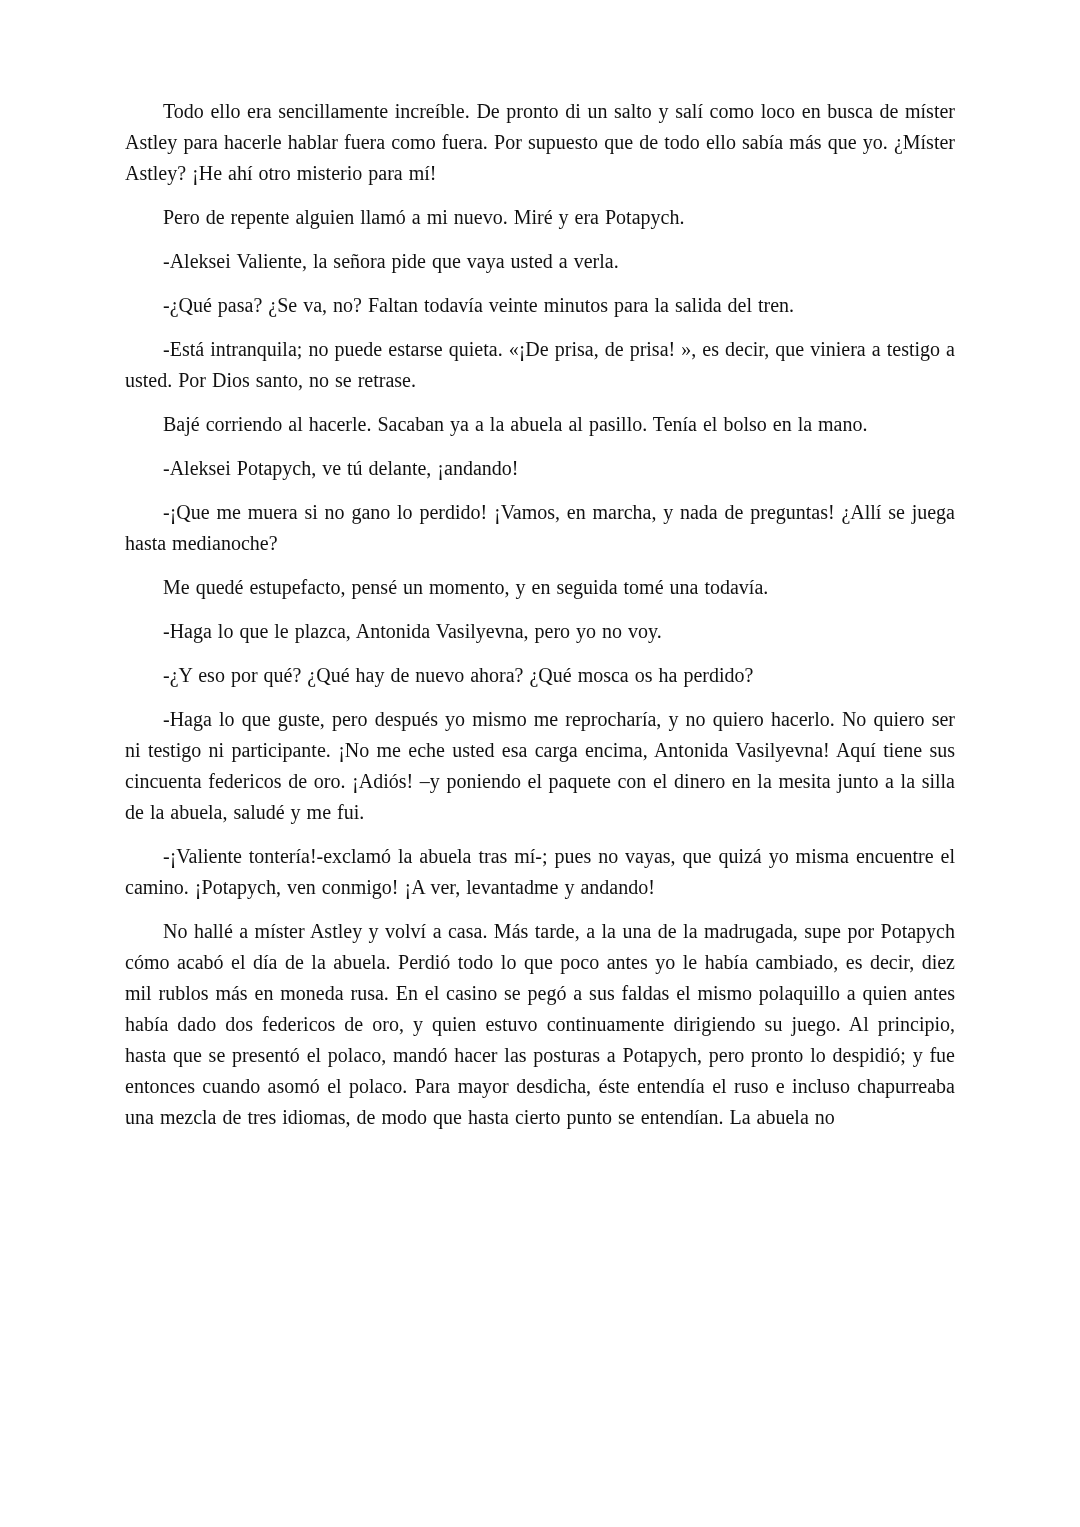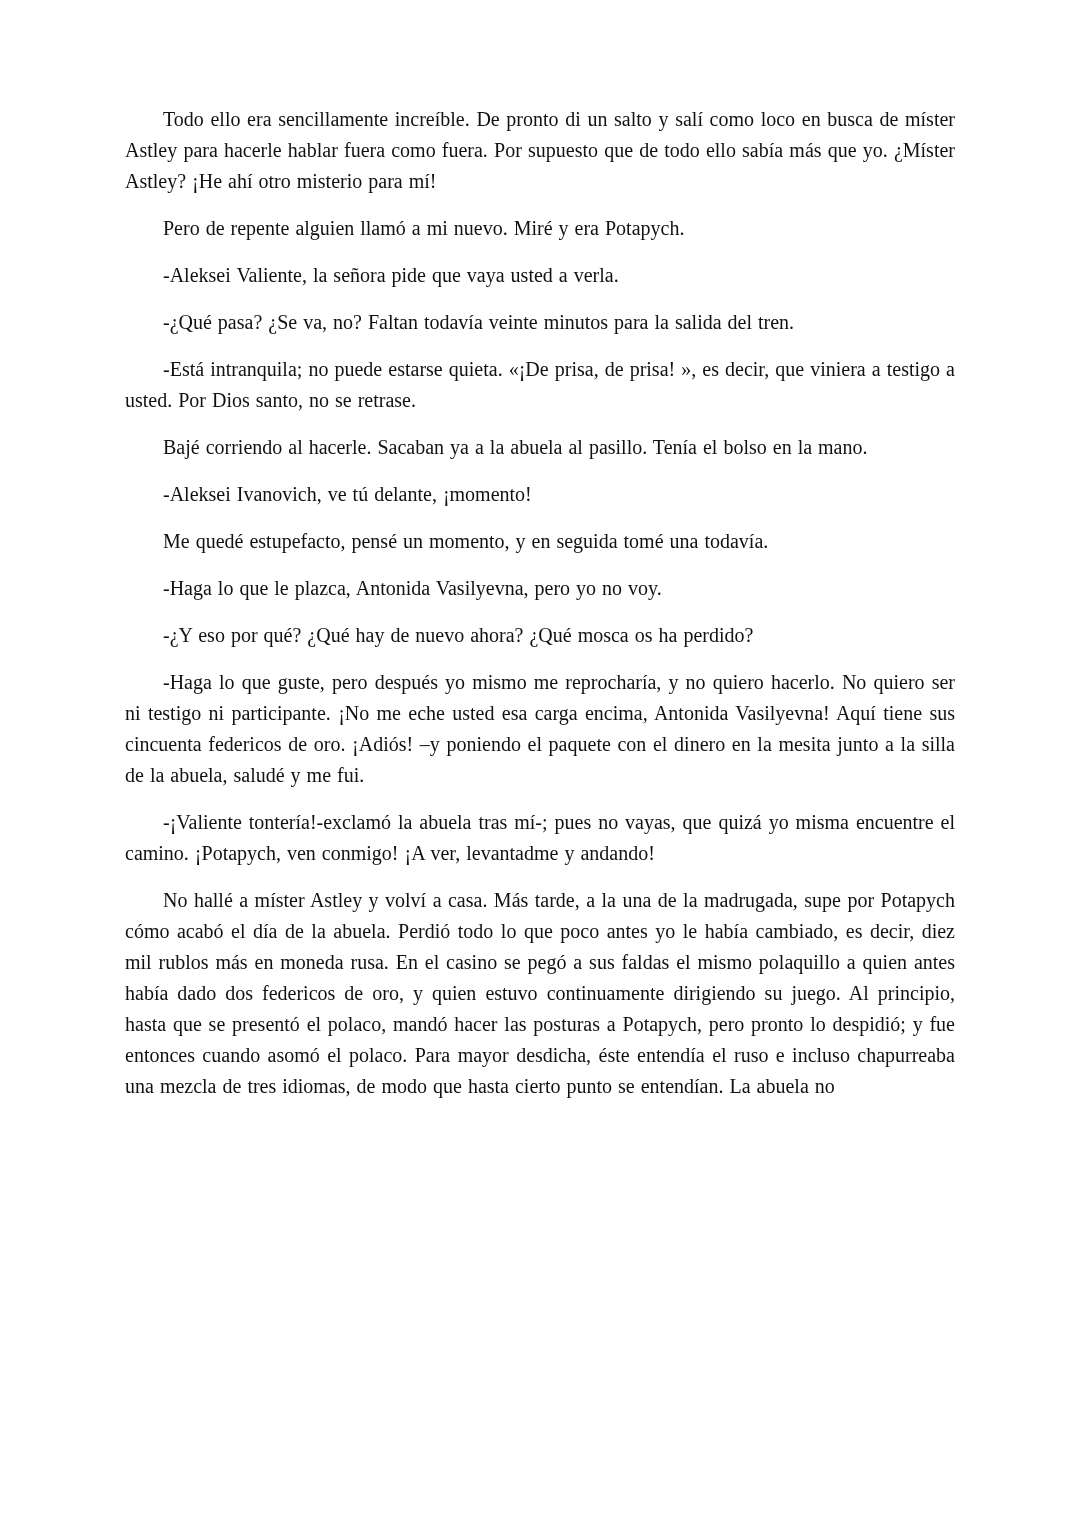--- a/index.html
+++ b/index.html
@@ -19,34 +19,35 @@
     padding: 88px 125px 40px 125px;
     background: #ffffff;
   }
   p.para {
     font-family: "Liberation Serif", "DejaVu Serif", serif;
     font-size: 20px;
     line-height: 1.55;
     color: #111111;
     text-align: justify;
     text-indent: 38px;
-    margin: 16px 0 13px 0;
+    margin: 8px 0 13px 0;
     word-spacing: 1px;
   }
 </style>
 </head>
 <body>
 
 <div class="page">
   <p class="para">Todo ello era sencillamente increíble. De pronto di un salto y salí como loco en busca de míster Astley para hacerle hablar fuera como fuera. Por supuesto que de todo ello sabía más que yo. ¿Míster Astley? ¡He ahí otro misterio para mí!</p>
   <p class="para">Pero de repente alguien llamó a mi nuevo. Miré y era Potapych.</p>
   <p class="para">-Aleksei Valiente, la señora pide que vaya usted a verla.</p>
   <p class="para">-¿Qué pasa? ¿Se va, no? Faltan todavía veinte minutos para la salida del tren.</p>
   <p class="para">-Está intranquila; no puede estarse quieta. «¡De prisa, de prisa! », es decir, que viniera a testigo a usted. Por Dios santo, no se retrase.</p>
   <p class="para">Bajé corriendo al hacerle. Sacaban ya a la abuela al pasillo. Tenía el bolso en la mano.</p>
-  <p class="para">-Aleksei Ivanovich, ve tú delante, ¡momento!</p>
+  <p class="para">-Aleksei Potapych, ve tú delante, ¡andando!</p>
+  <p class="para">-¡Que me muera si no gano lo perdido! ¡Vamos, en marcha, y nada de preguntas! ¿Allí se juega hasta medianoche?</p>
   <p class="para">Me quedé estupefacto, pensé un momento, y en seguida tomé una todavía.</p>
   <p class="para">-Haga lo que le plazca, Antonida Vasilyevna, pero yo no voy.</p>
   <p class="para">-¿Y eso por qué? ¿Qué hay de nuevo ahora? ¿Qué mosca os ha perdido?</p>
   <p class="para">-Haga lo que guste, pero después yo mismo me reprocharía, y no quiero hacerlo. No quiero ser ni testigo ni participante. ¡No me eche usted esa carga encima, Antonida Vasilyevna! Aquí tiene sus cincuenta federicos de oro. ¡Adiós! –y poniendo el paquete con el dinero en la mesita junto a la silla de la abuela, saludé y me fui.</p>
   <p class="para">-¡Valiente tontería!-exclamó la abuela tras mí-; pues no vayas, que quizá yo misma encuentre el camino. ¡Potapych, ven conmigo! ¡A ver, levantadme y andando!</p>
   <p class="para">No hallé a míster Astley y volví a casa. Más tarde, a la una de la madrugada, supe por Potapych cómo acabó el día de la abuela. Perdió todo lo que poco antes yo le había cambiado, es decir, diez mil rublos más en moneda rusa. En el casino se pegó a sus faldas el mismo polaquillo a quien antes había dado dos federicos de oro, y quien estuvo continuamente dirigiendo su juego. Al principio, hasta que se presentó el polaco, mandó hacer las posturas a Potapych, pero pronto lo despidió; y fue entonces cuando asomó el polaco. Para mayor desdicha, éste entendía el ruso e incluso chapurreaba una mezcla de tres idiomas, de modo que hasta cierto punto se entendían. La abuela no</p>
 </div>
 
 </body></html>

